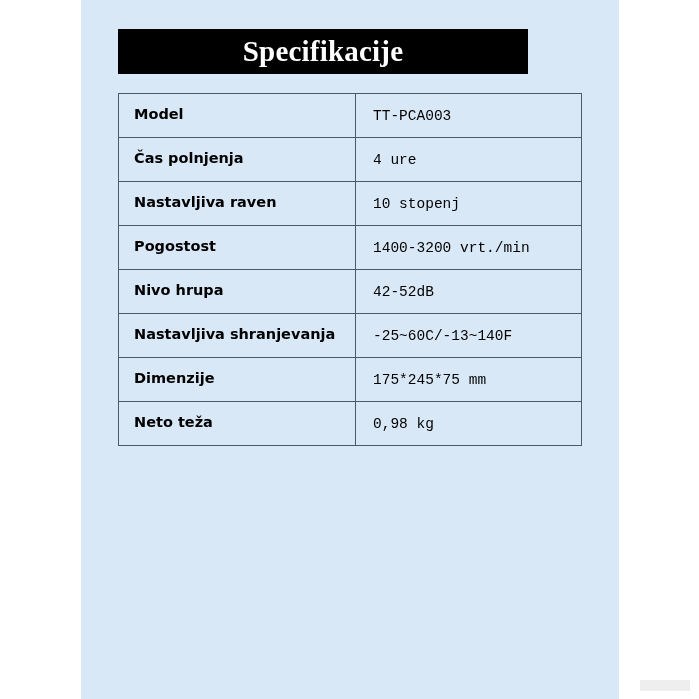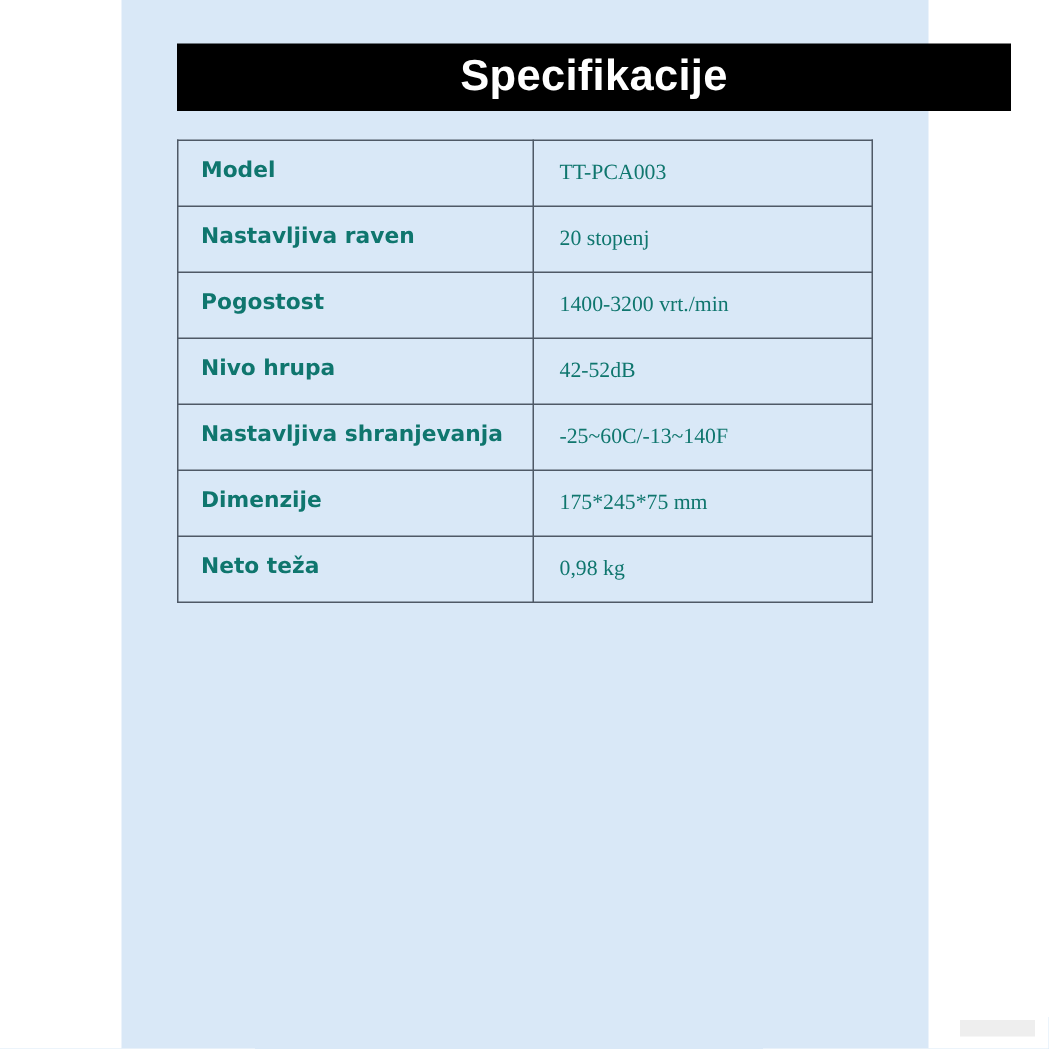--- a/index.html
+++ b/index.html
@@ -5,64 +5,68 @@
   html, body { margin: 0; padding: 0; }
   body {
     width: 699px; height: 699px; background: #ffffff; position: relative; overflow: hidden;
     font-family: "Liberation Sans", "DejaVu Sans", sans-serif;
   }
   .panel {
     position: absolute; left: 81px; top: 0; width: 538px; height: 699px;
     background: #d9e8f7;
   }
   .header {
-    position: absolute; left: 118px; top: 29px; width: 556px; height: 45px;
+    position: absolute; left: 118px; top: 29px; width: 410px; height: 45px;
     background: #000000; color: #ffffff;
     display: flex; align-items: center; justify-content: center;
-    font-family: Liberation Sans, sans-serif; font-weight: bold; font-size: 29px;
+    font-family: Liberation Serif, serif; font-weight: bold; font-size: 29px;
     letter-spacing: 0.2px;
   }
   table.spec {
     position: absolute; left: 118px; top: 93px; width: 464px;
     border-collapse: collapse;
   }
   table.spec td {
     height: 43px; border: 1px solid #4f5966; padding: 0;
-    font-size: 14.5px; color: #0f766e; vertical-align: middle; margin-left: 48px;
+    font-size: 14.5px; color: #000000; vertical-align: middle; margin-left: 48px;
   }
   td.label {
     width: 221px; padding-left: 15px !important; font-weight: bold;
     font-family: "DejaVu Sans", sans-serif; font-size: 13.5px;
     position: relative; top: -2px;
   }
   td.value {
     padding-left: 17px !important; color: #2a2a2a;
-    font-family: Liberation Serif, serif; font-size: 13.5px;
+    font-family: Liberation Mono, monospace; font-size: 13.5px;
   }
   .watermark {
     position: absolute; left: 640px; top: 680px; width: 50px; height: 11px;
     background: #eeeeee; color: #cccccc; font-size: 7px; text-align: center; line-height: 11px;
   }
 </style>
 </head>
 <body>
 
 <div class="panel"></div>
 
 <div class="header">Specifikacije</div>
 
 <table class="spec">
   <tbody>
     <tr>
       <td class="label">Model</td>
       <td class="value">TT-PCA003</td>
     </tr>
     <tr>
+      <td class="label">Čas polnjenja</td>
+      <td class="value">4 ure</td>
+    </tr>
+    <tr>
       <td class="label">Nastavljiva raven</td>
-      <td class="value">20 stopenj</td>
+      <td class="value">10 stopenj</td>
     </tr>
     <tr>
       <td class="label">Pogostost</td>
       <td class="value">1400-3200 vrt./min</td>
     </tr>
     <tr>
       <td class="label">Nivo hrupa</td>
       <td class="value">42-52dB</td>
     </tr>
     <tr>

